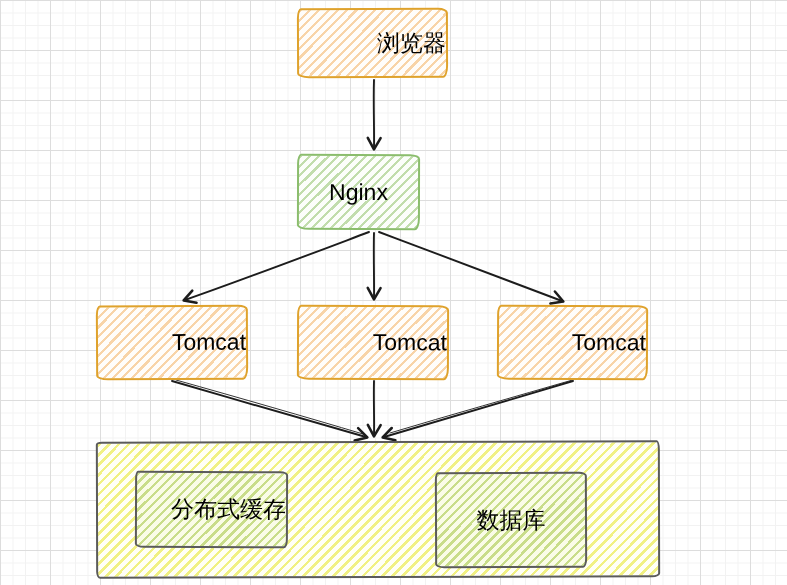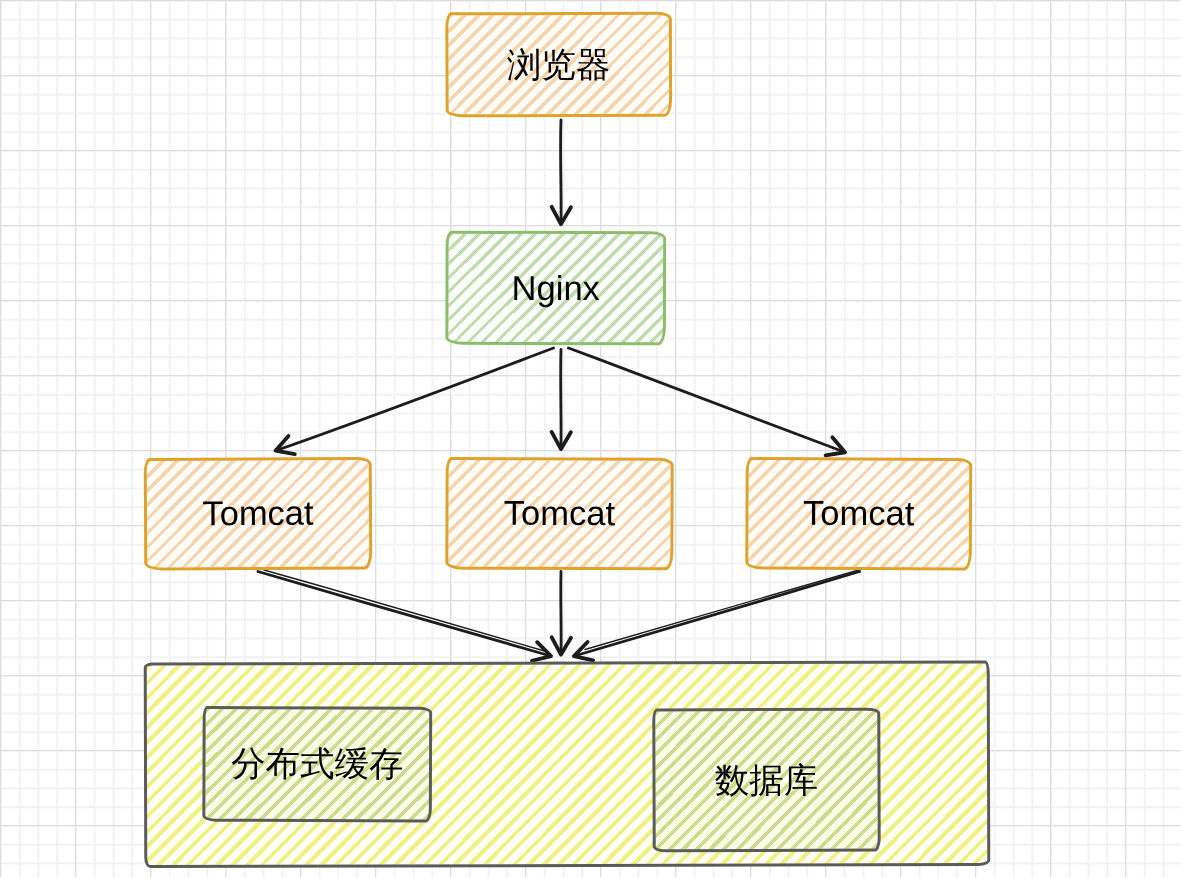--- a/index.html
+++ b/index.html
@@ -28,20 +28,21 @@
     border-radius: 4px 10px 5px 12px / 10px 5px 12px 5px;
   }
   .node span { pointer-events: none; }
 
   .orange {
     border: 2.5px solid var(--orange-border);
     background-color: #fffdfa;
     background-image: repeating-linear-gradient(135deg,
       var(--orange-hatch) 0px, var(--orange-hatch) 2.2px,
       transparent 2.2px, transparent 6.6px);
+    justify-content: flex-end;
   }
   .green {
     border: 2.5px solid var(--green-border);
     background-color: #fcfefb;
     background-image: repeating-linear-gradient(135deg,
       var(--green-hatch) 0px, var(--green-hatch) 2.2px,
       transparent 2.2px, transparent 6.6px);
   }
   .yellow-container {
     border: 2px solid var(--gray-border);
@@ -54,26 +55,26 @@
   .inner-green {
     border: 2px solid var(--gray-border);
     background-color: #fafce7;
     background-image: repeating-linear-gradient(135deg,
       var(--inner-green-hatch) 0px, var(--inner-green-hatch) 2.4px,
       transparent 2.4px, transparent 6.4px);
     border-radius: 3px 8px 4px 9px / 8px 4px 9px 4px;
   }
 
   #node-browser  { left: 297px; top: 8px;   width: 151px; height: 70px; transform: rotate(-0.2deg); }
-  #node-nginx    { left: 297px; top: 154px; width: 147px; height: 76px; transform: rotate(0.15deg); }
+  #node-nginx    { left: 297px; top: 154px; width: 123px; height: 76px; transform: rotate(0.15deg); }
   #node-tomcat-1 { left: 96px;  top: 305px; width: 152px; height: 75px; transform: rotate(-0.3deg); }
   #node-tomcat-2 { left: 297px; top: 305px; width: 152px; height: 75px; transform: rotate(0.2deg); }
   #node-tomcat-3 { left: 497px; top: 305px; width: 151px; height: 75px; transform: rotate(0.25deg); }
   #node-data-layer { left: 96px; top: 441px; width: 564px; height: 137px; transform: rotate(-0.15deg); }
-  #node-cache    { left: 135px; top: 471px; width: 153px; height: 77px; transform: rotate(0.2deg); }
+  #node-cache    { left: 135px; top: 471px; width: 153px; height: 77px; transform: rotate(0.2deg); justify-content: flex-end; }
   #node-database { left: 435px; top: 472px; width: 152px; height: 96px; transform: rotate(-0.2deg); }
 </style>
 </head>
 <body>
 
 <div class="canvas">
 
   <svg class="edges" viewBox="0 0 787 585" xmlns="http://www.w3.org/2000/svg">
     <defs>
       <marker id="arrowhead" viewBox="0 0 12 12" refX="9" refY="6" markerWidth="9" markerHeight="9" orient="auto">

